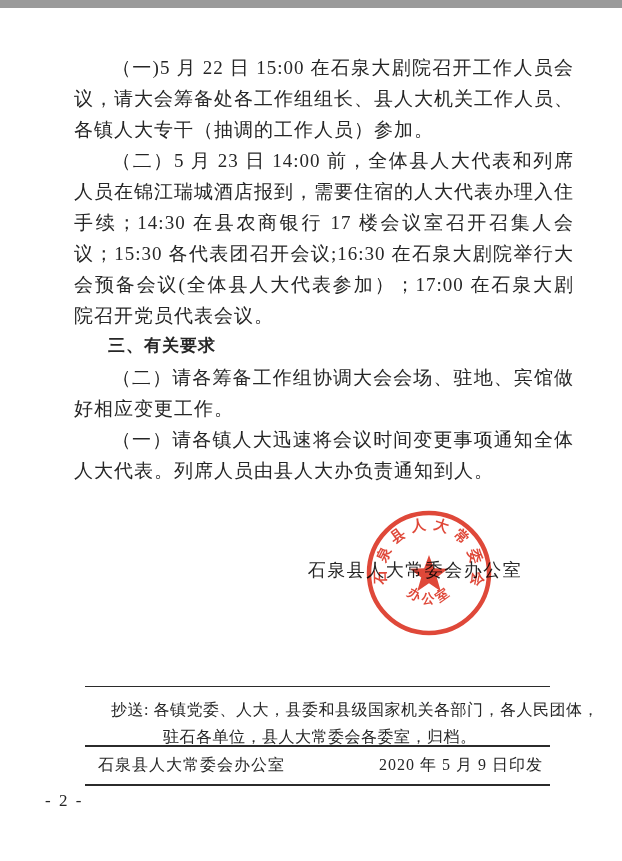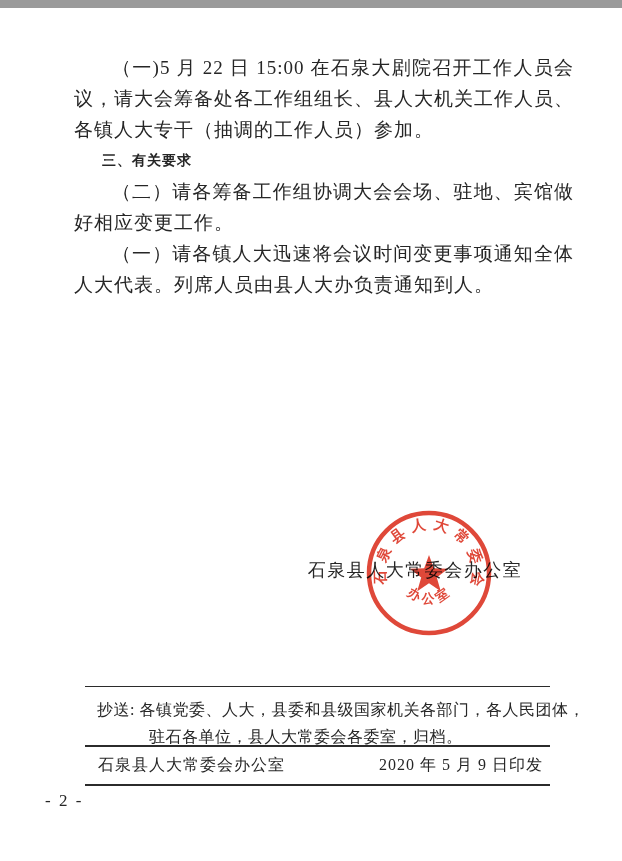--- a/index.html
+++ b/index.html
@@ -15,23 +15,23 @@
   .body-text{
     position:absolute;
     left:74px;top:44px;width:500px;
     font-size:19px;line-height:31px;
     letter-spacing:1px;
     text-align:justify;
   }
   .body-text p{margin:0;text-indent:2em;}
   .section-heading{
     margin:0;text-indent:2em;
-    font-family:Liberation Serif, serif;
+    font-family:Liberation Mono, monospace;
     font-weight:bold;
-    font-size:14px;line-height:31px;
+    font-size:17px;line-height:31px;
   }
   .signature{
     position:absolute;
     left:280px;top:545px;width:270px;
     font-size:18px;line-height:34px;
     letter-spacing:1.5px;
     text-align:center;
   }
   .signature .sig-line{white-space:nowrap;}
   .seal{
@@ -43,21 +43,21 @@
   }
   .seal text{
     font-family:"Liberation Sans","DejaVu Sans",sans-serif;
     font-weight:bold;
   }
   .rule{position:absolute;left:85px;width:465px;background:#2b2b2b;}
   .rule-thin{height:1px;}
   .rule-thick{height:2px;}
   .copy-block{
     position:absolute;
-    left:97px;top:688px;width:450px;
+    left:111px;top:688px;width:450px;
     font-size:16px;line-height:27px;
     letter-spacing:0.5px;
     padding-left:52px;text-indent:-52px;
   }
   .printer-row{
     position:absolute;
     left:98px;top:747px;width:445px;
     display:flex;justify-content:space-between;
     font-size:16px;letter-spacing:1px;
   }
@@ -67,20 +67,21 @@
     font-size:17px;letter-spacing:2px;
   }
 </style>
 </head>
 <body>
 
 <div class="page">
 
   <div class="body-text">
     <p>（一)5 月 22 日 15:00 在石泉大剧院召开工作人员会议，请大会筹备处各工作组组长、县人大机关工作人员、各镇人大专干（抽调的工作人员）参加。</p>
+    <p>（二）5 月 23 日 14:00 前，全体县人大代表和列席人员在锦江瑞城酒店报到，需要住宿的人大代表办理入住手续；14:30 在县农商银行 17 楼会议室召开召集人会议；15:30 各代表团召开会议;16:30 在石泉大剧院举行大会预备会议(全体县人大代表参加）；17:00 在石泉大剧院召开党员代表会议。</p>
     <p class="section-heading">三、有关要求</p>
     <p>（二）请各筹备工作组协调大会会场、驻地、宾馆做好相应变更工作。</p>
     <p>（一）请各镇人大迅速将会议时间变更事项通知全体人大代表。列席人员由县人大办负责通知到人。</p>
   </div>
 
   <div class="signature">
     <div class="sig-line">石泉县人大常委会办公室</div>
   </div>
 
   <svg class="seal" viewBox="0 0 144 144" xmlns="http://www.w3.org/2000/svg">

